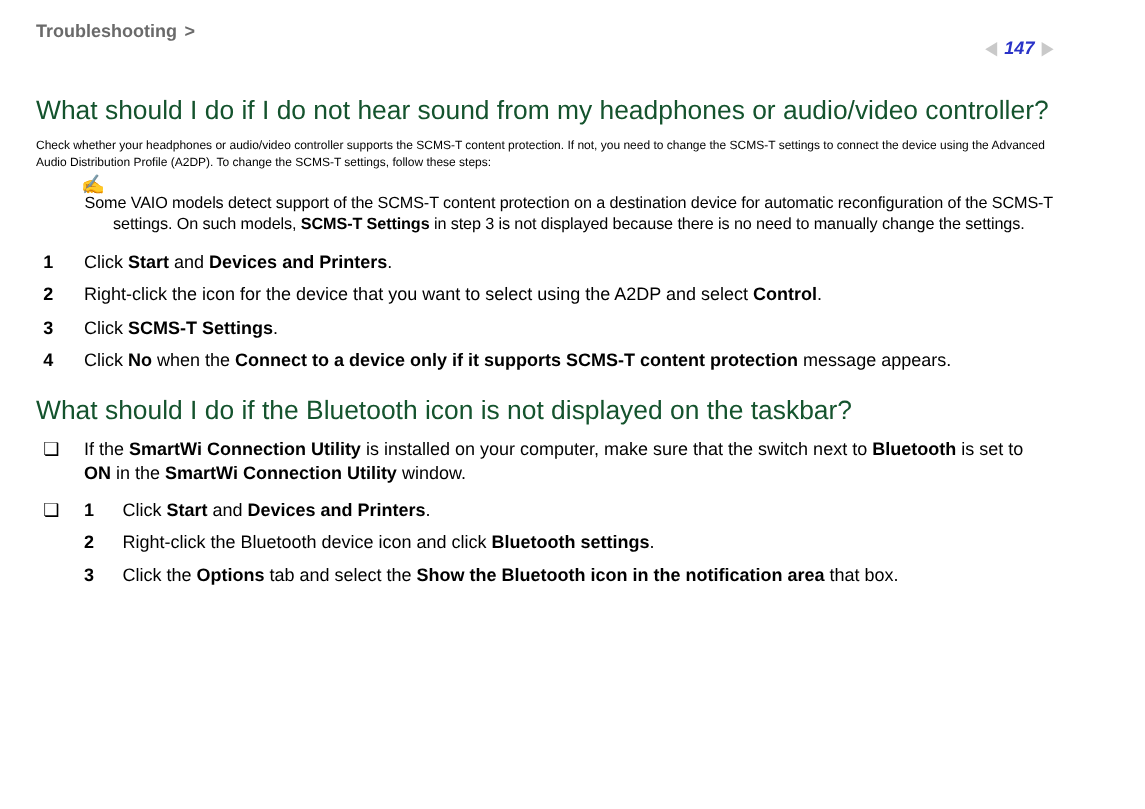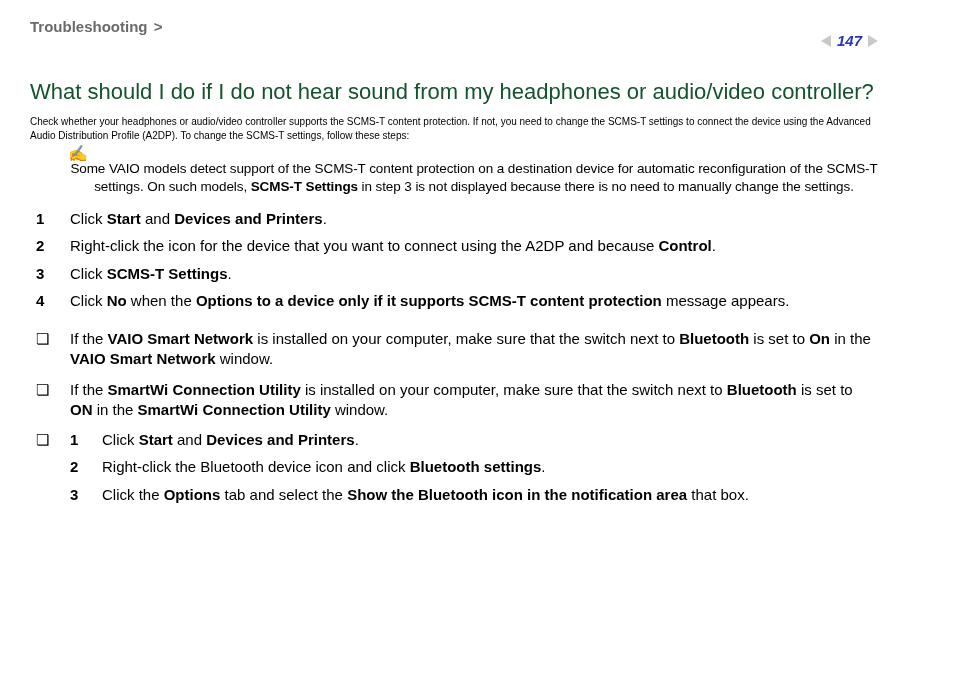--- a/index.html
+++ b/index.html
@@ -158,37 +158,35 @@
     </div>
   </div>
 
   <ol class="steps">
     <li>
       <span class="num">1</span>
       <span>Click </span><b>Start</b><span> and </span><b>Devices and Printers</b><span>.</span>
     </li>
     <li>
       <span class="num">2</span>
-      <span>Right-click the icon for the device that you want to connect using the A2DP and because </span><b>Control</b><span>.</span>
+      <span>Right-click the icon for the device that you want to select using the A2DP and select </span><b>Control</b><span>.</span>
     </li>
     <li>
       <span class="num">3</span>
       <span>Click </span><b>SCMS-T Settings</b><span>.</span>
     </li>
     <li>
       <span class="num">4</span>
-      <span>Click </span><b>No</b><span> when the </span><b>Options to a device only if it supports SCMS-T content protection</b><span> message appears.</span>
+      <span>Click </span><b>No</b><span> when the </span><b>Connect to a device only if it supports SCMS-T content protection</b><span> message appears.</span>
     </li>
   </ol>
 
+  <h2 class="q">What should I do if the Bluetooth icon is not displayed on the taskbar?</h2>
 
   <ul class="boxlist">
-    <li>
-      <span>If the </span><b>VAIO Smart Network</b><span> is installed on your computer, make sure that the switch next to </span><b>Bluetooth</b><span> is set to </span><b>On</b><span> in the </span><b>VAIO Smart Network</b><span> window.</span>
-    </li>
     <li>
       <span>If the </span><b>SmartWi Connection Utility</b><span> is installed on your computer, make sure that the switch next to </span><b>Bluetooth</b><span> is set to </span><b>ON</b><span> in the </span><b>SmartWi Connection Utility</b><span> window.</span>
     </li>
     <li>
       <ol class="substeps">
         <li>
           <span class="num">1</span>
           <span>Click </span><b>Start</b><span> and </span><b>Devices and Printers</b><span>.</span>
         </li>
         <li>

